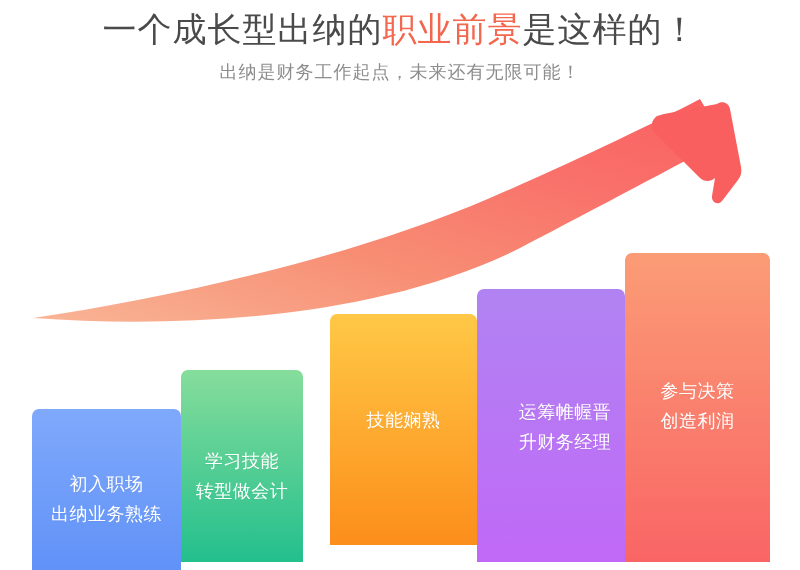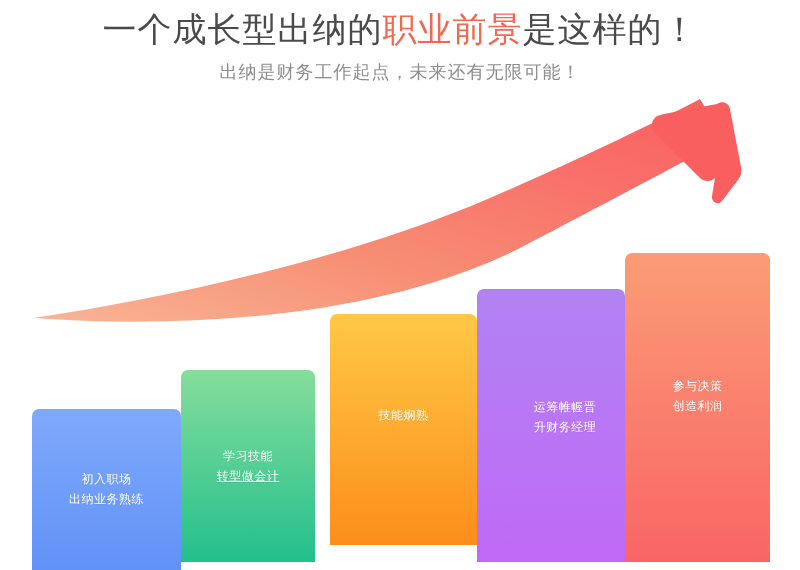--- a/index.html
+++ b/index.html
@@ -71,21 +71,21 @@
     position: absolute;
     box-sizing: border-box;
     border-radius: 7px 7px 0 0;
     display: flex;
     flex-direction: column;
     align-items: center;
     overflow: hidden;
   }
   .bar-label {
     color: #ffffff;
-    font-size: 12px;
+    font-size: 18px;
     line-height: 1.65;
     text-align: center;
     letter-spacing: 0.5px;
     white-space: nowrap;
     text-shadow: 0 1px 1px rgba(0,0,0,0.05);
   }
   .bar-label-group {
     display: flex;
     flex-direction: column;
     align-items: center;
@@ -139,24 +139,24 @@
 
   <div class="bars">
 
     <div class="bar" style="left: 32px; top: 409px; width: 149px; height: 180px; background: linear-gradient(rgb(127, 169, 251) 0%, rgb(93, 143, 247) 100%);">
       <div class="bar-label-group" style="margin-top: 61px;">
         <div class="bar-label" style="color: rgb(255, 255, 255);">初入职场</div>
         <div class="bar-label" style="color: rgb(255, 255, 255);">出纳业务熟练</div>
       </div>
     </div>
 
-    <div class="bar" style="left: 181px; top: 370px; width: 134px; height: 192px; background: linear-gradient(rgb(134, 221, 155) 0%, rgb(35, 191, 141) 100%);">
+    <div class="bar" style="left: 181px; top: 370px; width: 122px; height: 192px; background: linear-gradient(rgb(134, 221, 155) 0%, rgb(35, 191, 141) 100%);">
       <div class="bar-label-group" style="margin-top: 77px;">
         <div class="bar-label" style="color: rgb(255, 255, 255);">学习技能</div>
-        <div class="bar-label" style="color: rgb(255, 255, 255); text-decoration: underline;">转型做会计</div>
+        <div class="bar-label" style="color: rgb(255, 255, 255);">转型做会计</div>
       </div>
     </div>
 
     <div class="bar" style="left: 330px; top: 314px; width: 147px; height: 231px; background: linear-gradient(rgb(255, 200, 70) 0%, rgb(252, 142, 27) 100%);">
       <div class="bar-label-group" style="margin-top: 92px;">
         <div class="bar-label" style="color: rgb(255, 255, 255);">技能娴熟</div>
       </div>
     </div>
 
     <div class="bar" style="left: 477px; top: 289px; width: 148px; height: 273px; background: linear-gradient(rgb(177, 131, 242) 0%, rgb(192, 105, 247) 100%); padding-left: 28px;">

